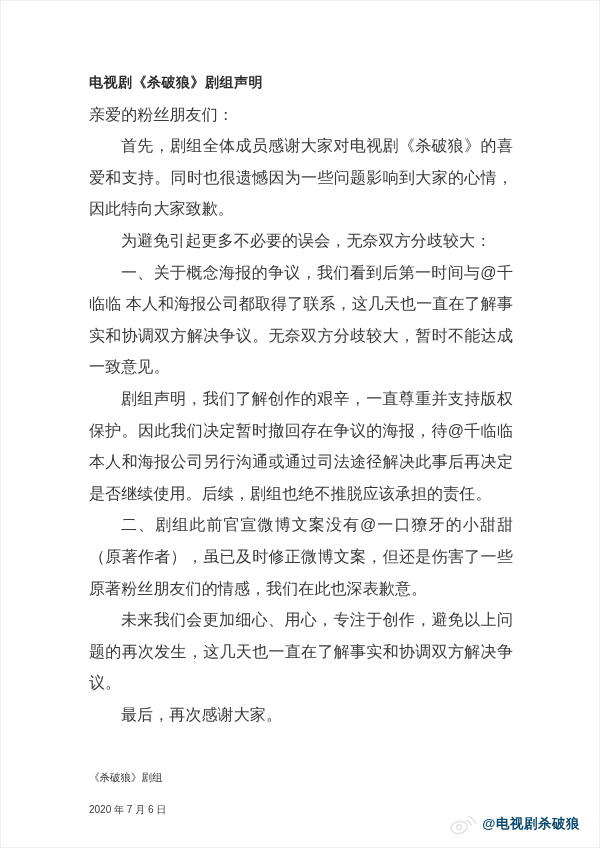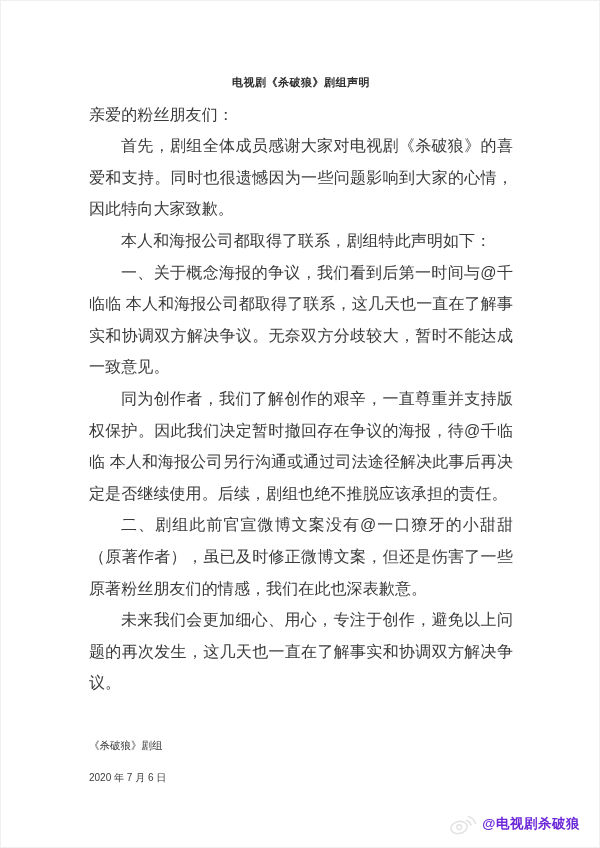--- a/index.html
+++ b/index.html
@@ -15,22 +15,22 @@
     color: #3a3a3a;
   }
   .content {
     position: absolute;
     left: 88px;
     top: 66px;
     width: 424px;
   }
   .doc-title {
     margin: 0;
-    text-align: center;
-    font-size: 11px;
+    text-align: left;
+    font-size: 14px;
     font-weight: bold;
     letter-spacing: 0.5px;
     color: #2e2e2e;
     line-height: 31.6px;
   }
   .para {
     margin: 0;
     font-size: 16px;
     line-height: 31.6px;
     text-align: justify;
@@ -55,44 +55,45 @@
     padding-right: 2px;
     color: #3a3a3a;
   }
   .watermark {
     position: absolute;
     right: 19px;
     bottom: 11px;
     display: flex;
     align-items: center;
     gap: 5px;
-    color: #6d28d9;
+    color: #0c4a6e;
     font-size: 13.5px;
     font-weight: bold;
     letter-spacing: 0.5px;
     user-select: none;
   }
   .watermark svg { display: block; }
 </style>
 </head>
 <body>
 
 <div class="page">
   <div class="content">
 
     <h1 class="doc-title">电视剧《杀破狼》剧组声明</h1>
 
     <p class="para greeting">亲爱的粉丝朋友们：</p>
 
     <p class="para">首先，剧组全体成员感谢大家对电视剧《杀破狼》的喜爱和支持。同时也很遗憾因为一些问题影响到大家的心情，因此特向大家致歉。</p>
-    <p class="para">本人和海报公司都取得了联系，剧组特此声明如下：</p>
+    <p class="para">为避免引起更多不必要的误会，无奈双方分歧较大：</p>
     <p class="para">一、关于概念海报的争议，我们看到后第一时间与@千临临 本人和海报公司都取得了联系，这几天也一直在了解事实和协调双方解决争议。无奈双方分歧较大，暂时不能达成一致意见。</p>
-    <p class="para">同为创作者，我们了解创作的艰辛，一直尊重并支持版权保护。因此我们决定暂时撤回存在争议的海报，待@千临临 本人和海报公司另行沟通或通过司法途径解决此事后再决定是否继续使用。后续，剧组也绝不推脱应该承担的责任。</p>
+    <p class="para">剧组声明，我们了解创作的艰辛，一直尊重并支持版权保护。因此我们决定暂时撤回存在争议的海报，待@千临临 本人和海报公司另行沟通或通过司法途径解决此事后再决定是否继续使用。后续，剧组也绝不推脱应该承担的责任。</p>
     <p class="para">二、剧组此前官宣微博文案没有@一口獠牙的小甜甜 （原著作者），虽已及时修正微博文案，但还是伤害了一些原著粉丝朋友们的情感，我们在此也深表歉意。</p>
     <p class="para">未来我们会更加细心、用心，专注于创作，避免以上问题的再次发生，这几天也一直在了解事实和协调双方解决争议。</p>
+    <p class="para">最后，再次感谢大家。</p>
 
     <div class="spacer-line"></div>
 
     <div class="sig-block">
       <p class="sig-line">《杀破狼》剧组</p>
       <p class="date-line">2020 年 7 月 6 日</p>
     </div>
   </div>
 
   <div class="watermark">

